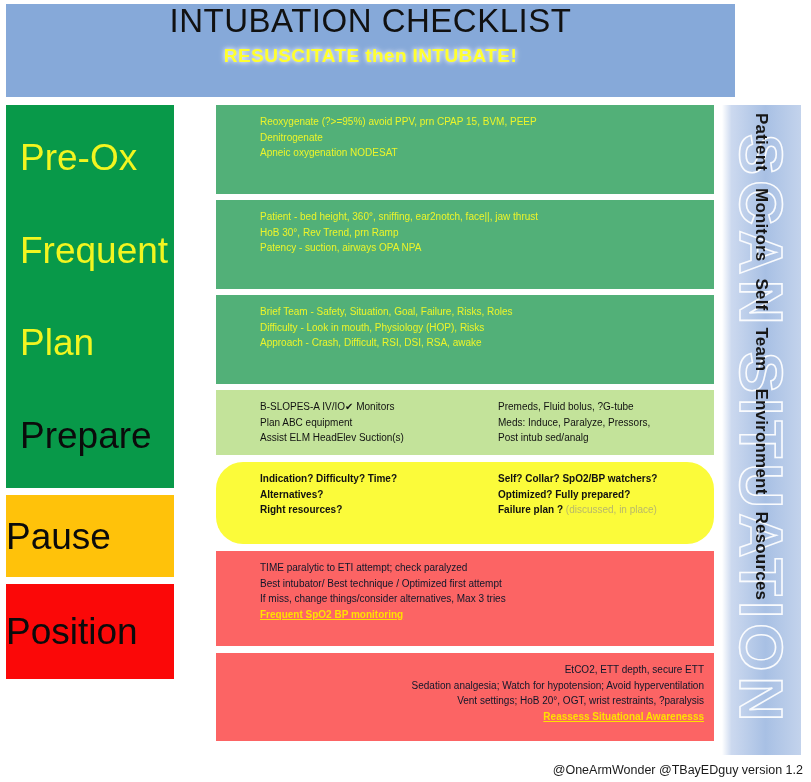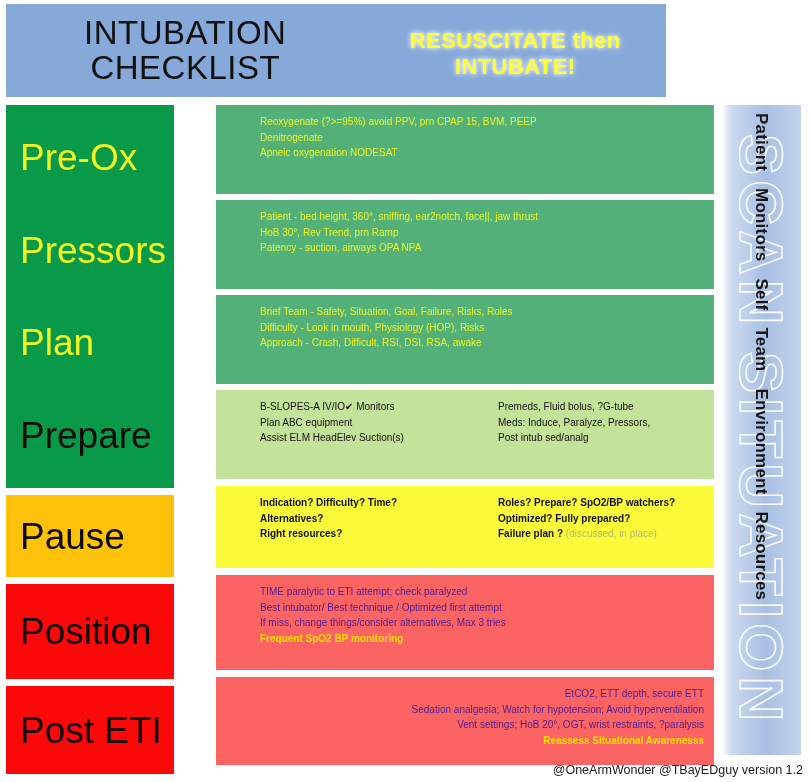--- a/index.html
+++ b/index.html
@@ -20,58 +20,58 @@
     height: 782px;
     background: #ffffff;
     box-sizing: border-box;
   }
 
   
   .header {
     position: absolute;
     left: 6px;
     top: 4px;
-    width: 660px;
+    width: 729px;
     height: 93px;
     background: #86a9d9;
     display: flex;
-    flex-direction: row;
+    flex-direction: column;
     align-items: center;
     justify-content: flex-start;
   }
   .header-title {
     font-size: 33px;
     color: #111111;
     letter-spacing: 0.5px;
     line-height: 1.05;
     font-weight: 400;
     text-align: center;
   }
   .header-sub {
     margin-top: 6px;
-    font-size: 22px;
+    font-size: 19px;
     font-weight: bold;
     color: #ffff2e;
     letter-spacing: 0.4px;
     text-align: center;
     text-shadow: 0 0 4px rgba(255,255,255,0.85), 0 0 7px rgba(255,255,255,0.6);
   }
 
   
   .stage-col {
     position: absolute;
     left: 6px;
     top: 105px;
     width: 168px;
   }
   .stage-block {
     box-sizing: border-box;
     display: flex;
     align-items: center;
-    padding-left: 14px;
+    padding-left: 0;
   }
   .stage-green {
     background: #089949;
     height: 383px;
     flex-direction: column;
     align-items: flex-start;
     justify-content: space-around;
     display: flex;
     padding: 6px 0 6px 14px;
   }
@@ -114,55 +114,57 @@
   }
   .panel-green {
     background: #52b078;
     height: 89px;
     margin-bottom: 6px;
   }
   .panel-green .line { color: #ecf52a; }
 
   .panel-lgreen {
     background: #c3e39a;
-    height: 89px;
+    height: 65px;
     margin-bottom: 7px;
     display: flex;
   }
   .panel-lgreen .line { color: #121212; }
 
   .panel-yellow {
     background: #fbfb3a;
     height: 82px;
     margin-bottom: 7px;
     display: flex;
+    border-radius: 27px;
   }
   .panel-yellow .line { color: #111111; font-weight: bold; }
 
   .panel-red {
     background: #fc6464;
     height: 95px;
     margin-bottom: 7px;
   }
   .panel-red2 {
     background: #fc6464;
     height: 88px;
     text-align: right;
   }
-  .panel-red .line, .panel-red2 .line { color: #4c1d95; }
+  .panel-red .line, .panel-red2 .line { color: #0f172a; }
 
   .line {
     font-size: 10px;
     line-height: 1.56;
     white-space: nowrap;
     margin-left: 32px;
   }
   .line-emph {
     font-weight: bold;
     color: #ffe000 !important;
+    text-decoration: underline;
   }
   .muted { color: #b8b86a; font-weight: normal; }
 
   .col-a { width: 238px; flex: 0 0 238px; }
   .col-b { flex: 1 1 auto; }
 
   
   .scan-col {
     position: absolute;
     left: 722px;
@@ -233,36 +235,33 @@
 
   <div class="header">
     <div class="header-title">INTUBATION CHECKLIST</div>
     <div class="header-sub">RESUSCITATE then INTUBATE!</div>
   </div>
 
   <div class="stage-col">
 
     <div class="stage-block stage-green">
       <div class="stage-label lbl-yellow">Pre-Ox</div>
-      <div class="stage-label lbl-yellow">Pressors</div>
+      <div class="stage-label lbl-yellow">Frequent</div>
       <div class="stage-label lbl-yellow">Plan</div>
       <div class="stage-label lbl-black">Prepare</div>
     </div>
 
     <div class="stage-block stage-amber">
       <div class="stage-label lbl-black">Pause</div>
     </div>
 
     <div class="stage-block stage-red">
       <div class="stage-label lbl-black">Position</div>
     </div>
 
-    <div class="stage-block stage-red2">
-      <div class="stage-label lbl-black">Post ETI</div>
-    </div>
   </div>
 
   <div class="content-col">
 
     <div class="panel panel-green">
       <div class="line">Reoxygenate (?&gt;=95%) avoid PPV, prn CPAP 15, BVM, PEEP</div>
       <div class="line">Denitrogenate</div>
       <div class="line">Apneic oxygenation NODESAT</div>
     </div>
 
@@ -291,21 +290,21 @@
       </div>
     </div>
 
     <div class="panel panel-yellow">
       <div class="col-a">
         <div class="line">Indication? Difficulty? Time?</div>
         <div class="line">Alternatives?</div>
         <div class="line">Right resources?</div>
       </div>
       <div class="col-b">
-        <div class="line">Roles? Prepare? SpO2/BP watchers?</div>
+        <div class="line">Self? Collar? SpO2/BP watchers?</div>
         <div class="line">Optimized? Fully prepared?</div>
         <div class="line"><span>Failure plan ?</span> <span class="muted">(discussed, in place)</span></div>
       </div>
     </div>
 
     <div class="panel panel-red">
       <div class="line">TIME paralytic to ETI attempt; check paralyzed</div>
       <div class="line">Best intubator/ Best technique / Optimized first attempt</div>
       <div class="line">If miss, change things/consider alternatives, Max 3 tries</div>
       <div class="line line-emph">Frequent SpO2 BP monitoring</div>

